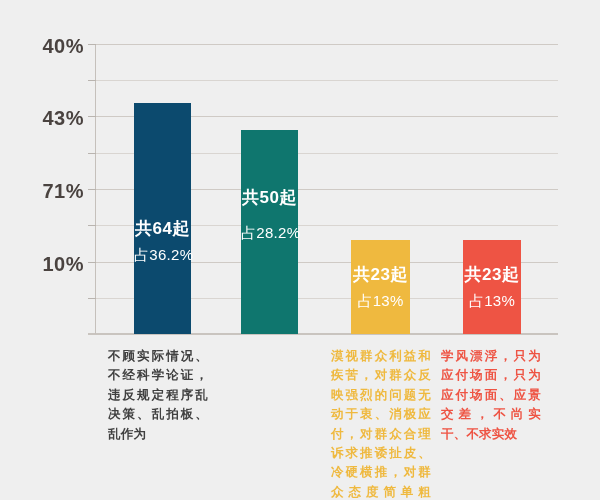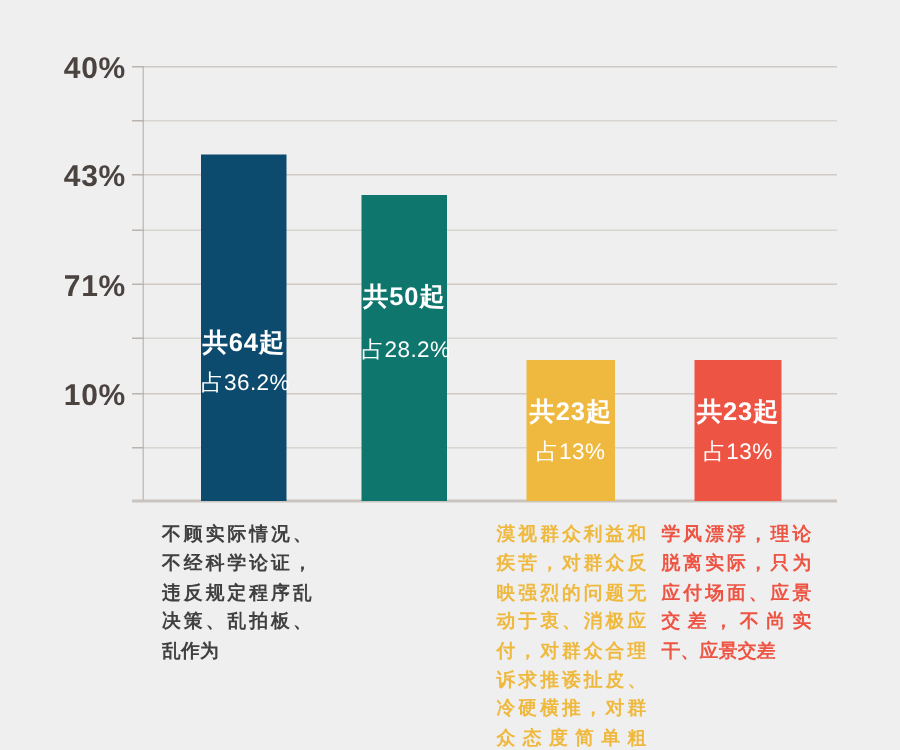--- a/index.html
+++ b/index.html
@@ -162,16 +162,16 @@
       <div class="bar-pct" style="top:52px">占13%</div>
     </div>
 
     <div class="bar" id="bar-3" style="left: 463px; width: 58px; height: 94.25px; background: rgb(238, 84, 68); bottom: 166px;">
       <div class="bar-count" style="top:23px">共23起</div>
       <div class="bar-pct" style="top:52px">占13%</div>
     </div>
 
     <div class="caption" style="left:108px; width:100px; color:#404040">不顾实际情况、不经科学论证，违反规定程序乱决策、乱拍板、乱作为</div>
     <div class="caption" style="left:331px; width:100px; color:#efb93f">漠视群众利益和疾苦，对群众反映强烈的问题无动于衷、消极应付，对群众合理诉求推诿扯皮、冷硬横推，对群众态度简单粗暴、颐指气使</div>
-    <div class="caption" style="left:441px; width:100px; color:#ee5444">学风漂浮，理论脱离实际，只为应付场面、应景交差，不尚实干、应景交差</div>
+    <div class="caption" style="left:441px; width:100px; color:#ee5444">学风漂浮，只为应付场面，只为应付场面、应景交差，不尚实干、不求实效</div>
 
   </div>
 </div>
 
 </body></html>

